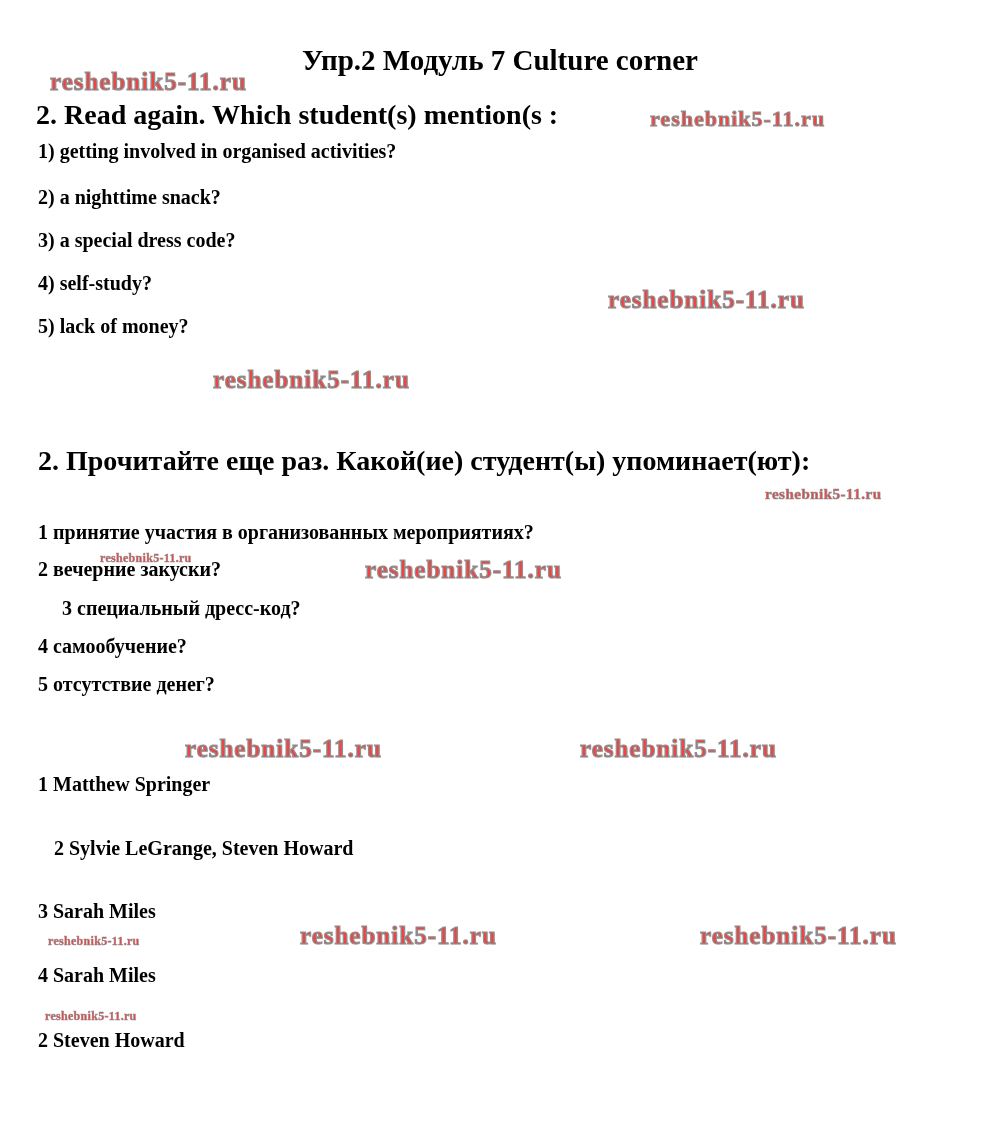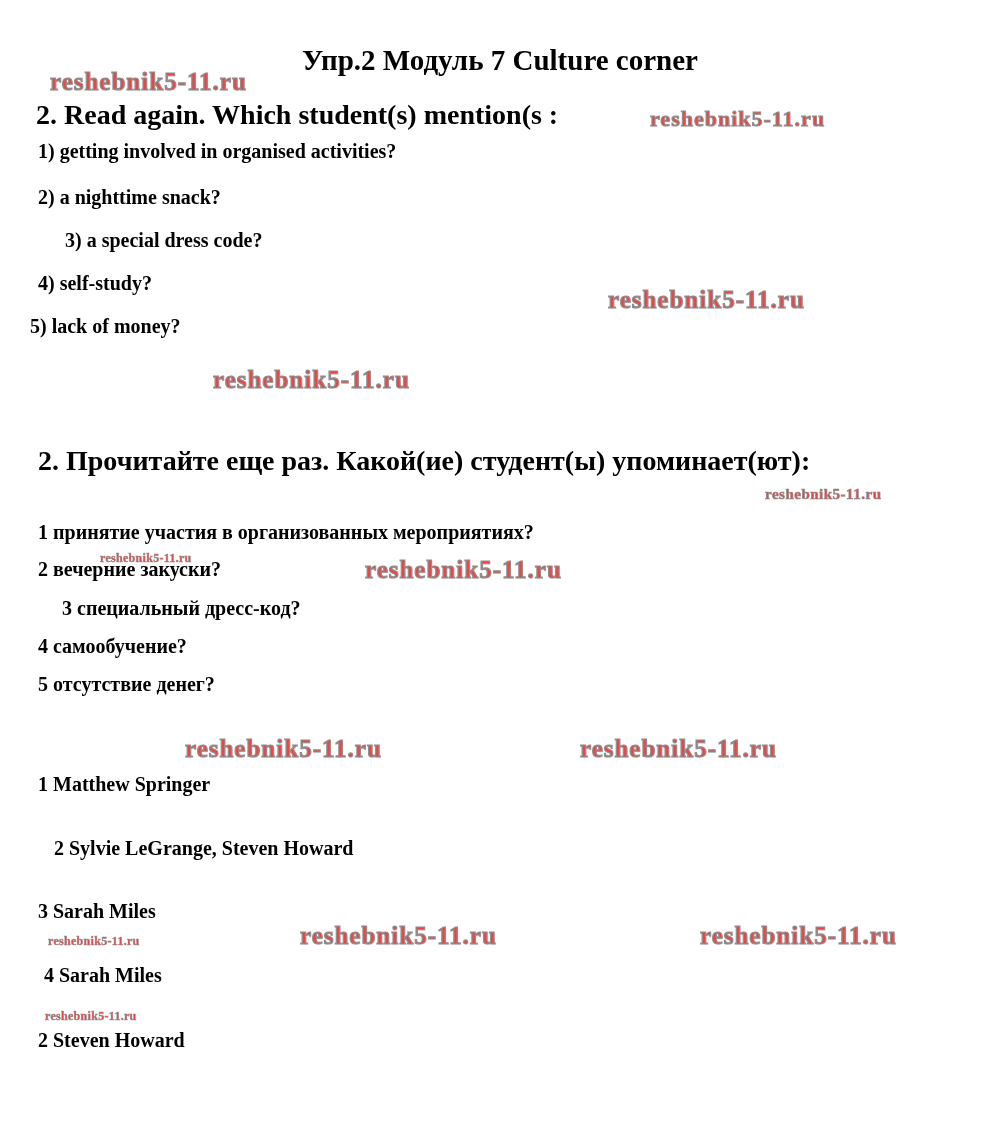--- a/index.html
+++ b/index.html
@@ -69,23 +69,23 @@
 
   <div class="abs title">Упр.2 Модуль 7 Culture corner</div>
 
   <div class="abs wm" style="left:50px; top:68px;">reshebnik5-11.ru</div>
 
   <div class="abs heading" style="left:36px; top:99px;">2. Read again. Which student(s) mention(s :</div>
   <div class="abs wm wm-md" style="left:650px; top:106px;">reshebnik5-11.ru</div>
 
   <div class="abs line" style="left:38px; top:140px;">1) getting involved in organised activities?</div>
   <div class="abs line" style="left:38px; top:186px;">2) a nighttime snack?</div>
-  <div class="abs line" style="left:38px; top:229px;margin-left:27px;">3) a special dress code?</div>
+  <div class="abs line" style="left:38px; top:229px;">3) a special dress code?</div>
   <div class="abs line" style="left:38px; top:272px;">4) self-study?</div>
-  <div class="abs line" style="left:30px; top:315px;">5) lack of money?</div>
+  <div class="abs line" style="left:38px; top:315px;">5) lack of money?</div>
 
   <div class="abs wm" style="left:608px; top:286px;">reshebnik5-11.ru</div>
   <div class="abs wm" style="left:213px; top:366px;">reshebnik5-11.ru</div>
 
   <div class="abs heading" style="left:38px; top:445px;">2. Прочитайте еще раз. Какой(ие) студент(ы) упоминает(ют):</div>
   <div class="abs wm wm-sm" style="left:765px; top:486px;">reshebnik5-11.ru</div>
 
   <div class="abs line" style="left:38px; top:521px;">1 принятие участия в организованных мероприятиях?</div>
   <div class="abs wm wm-xs" style="left:100px; top:551px;">reshebnik5-11.ru</div>
   <div class="abs line" style="left:38px; top:558px;">2 вечерние закуски?</div>
@@ -98,17 +98,17 @@
   <div class="abs wm" style="left:580px; top:735px;">reshebnik5-11.ru</div>
 
   <div class="abs line" style="left:38px; top:773px;">1 Matthew Springer</div>
   <div class="abs line" style="left:38px; top:837px;margin-left:16px;">2 Sylvie LeGrange, Steven Howard</div>
   <div class="abs line" style="left:38px; top:900px;">3 Sarah Miles</div>
 
   <div class="abs wm wm-xs" style="left:48px; top:934px;">reshebnik5-11.ru</div>
   <div class="abs wm" style="left:300px; top:922px;">reshebnik5-11.ru</div>
   <div class="abs wm" style="left:700px; top:922px;">reshebnik5-11.ru</div>
 
-  <div class="abs line" style="left:44px; top:964px;">4 Sarah Miles</div>
+  <div class="abs line" style="left:38px; top:964px;">4 Sarah Miles</div>
   <div class="abs wm wm-xs" style="left:45px; top:1009px;">reshebnik5-11.ru</div>
   <div class="abs line" style="left:38px; top:1029px;">2 Steven Howard</div>
 
 </div>
 
 </body></html>

